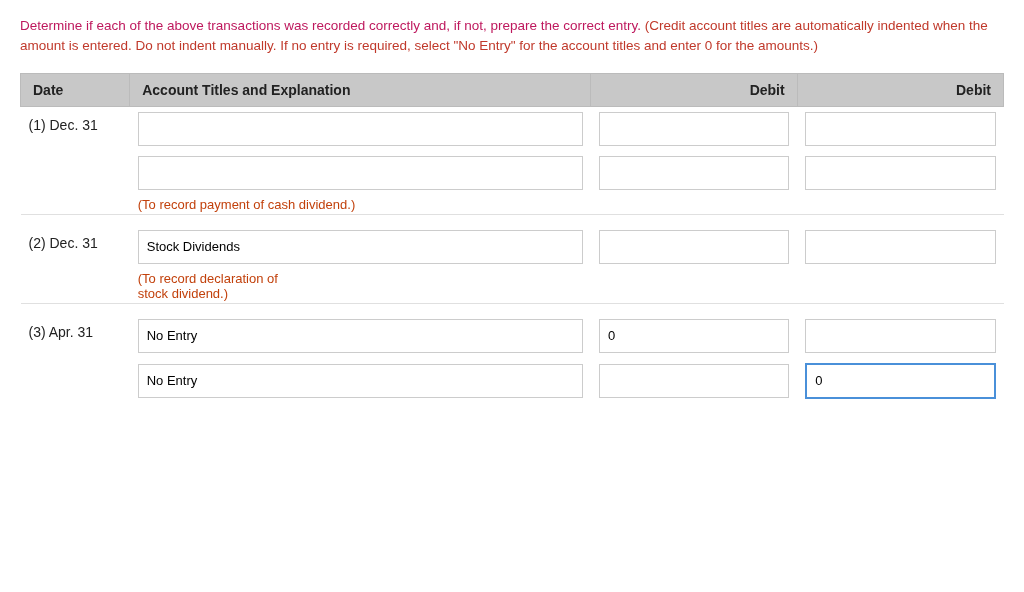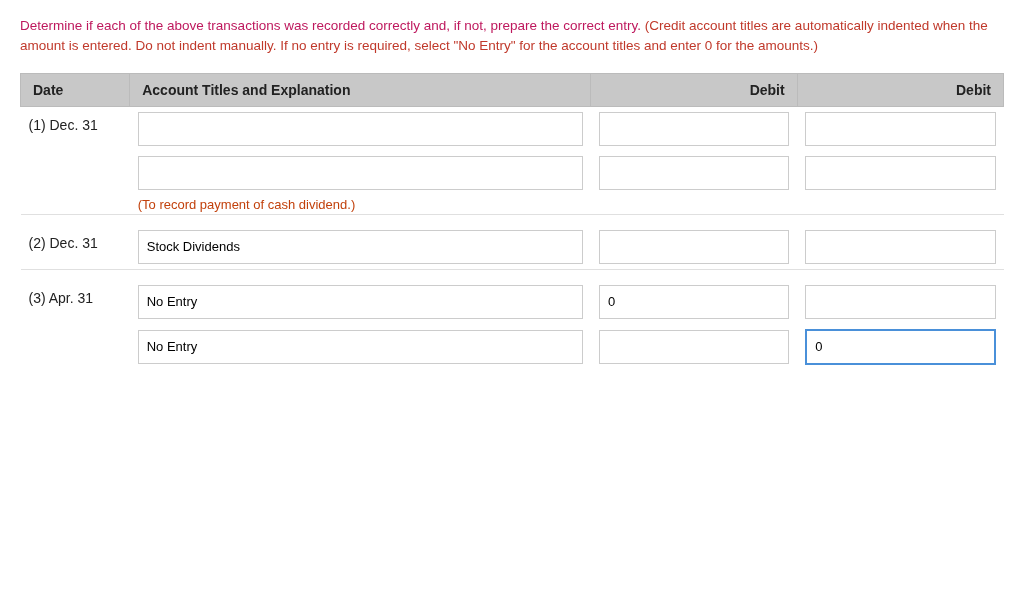--- a/index.html
+++ b/index.html
@@ -127,20 +127,24 @@
       </tr>
       <tr class="divider">
         <td colspan="4"></td>
       </tr>
       <tr>
         <td class="date-cell">(2) Dec. 31</td>
         <td class="account-cell"><input type="text" class="entry-input" value="Stock Dividends" style=""></td>
         <td class="debit-cell"><input type="text" class="entry-input" style=""></td>
         <td class="credit-cell"><input type="text" class="entry-input" style=""></td>
       </tr>
+      <tr class="row-note">
+        <td></td>
+        <td colspan="3" class="note-text">(To record declaration of<br>stock dividend.)</td>
+      </tr>
       <tr class="divider">
         <td colspan="4"></td>
       </tr>
       <tr>
         <td class="date-cell">(3) Apr. 31</td>
         <td class="account-cell"><input type="text" class="entry-input" value="No Entry" style=""></td>
         <td class="debit-cell"><input type="text" class="entry-input" value="0" style=""></td>
         <td class="credit-cell"><input type="text" class="entry-input" style=""></td>
       </tr>
       <tr>

